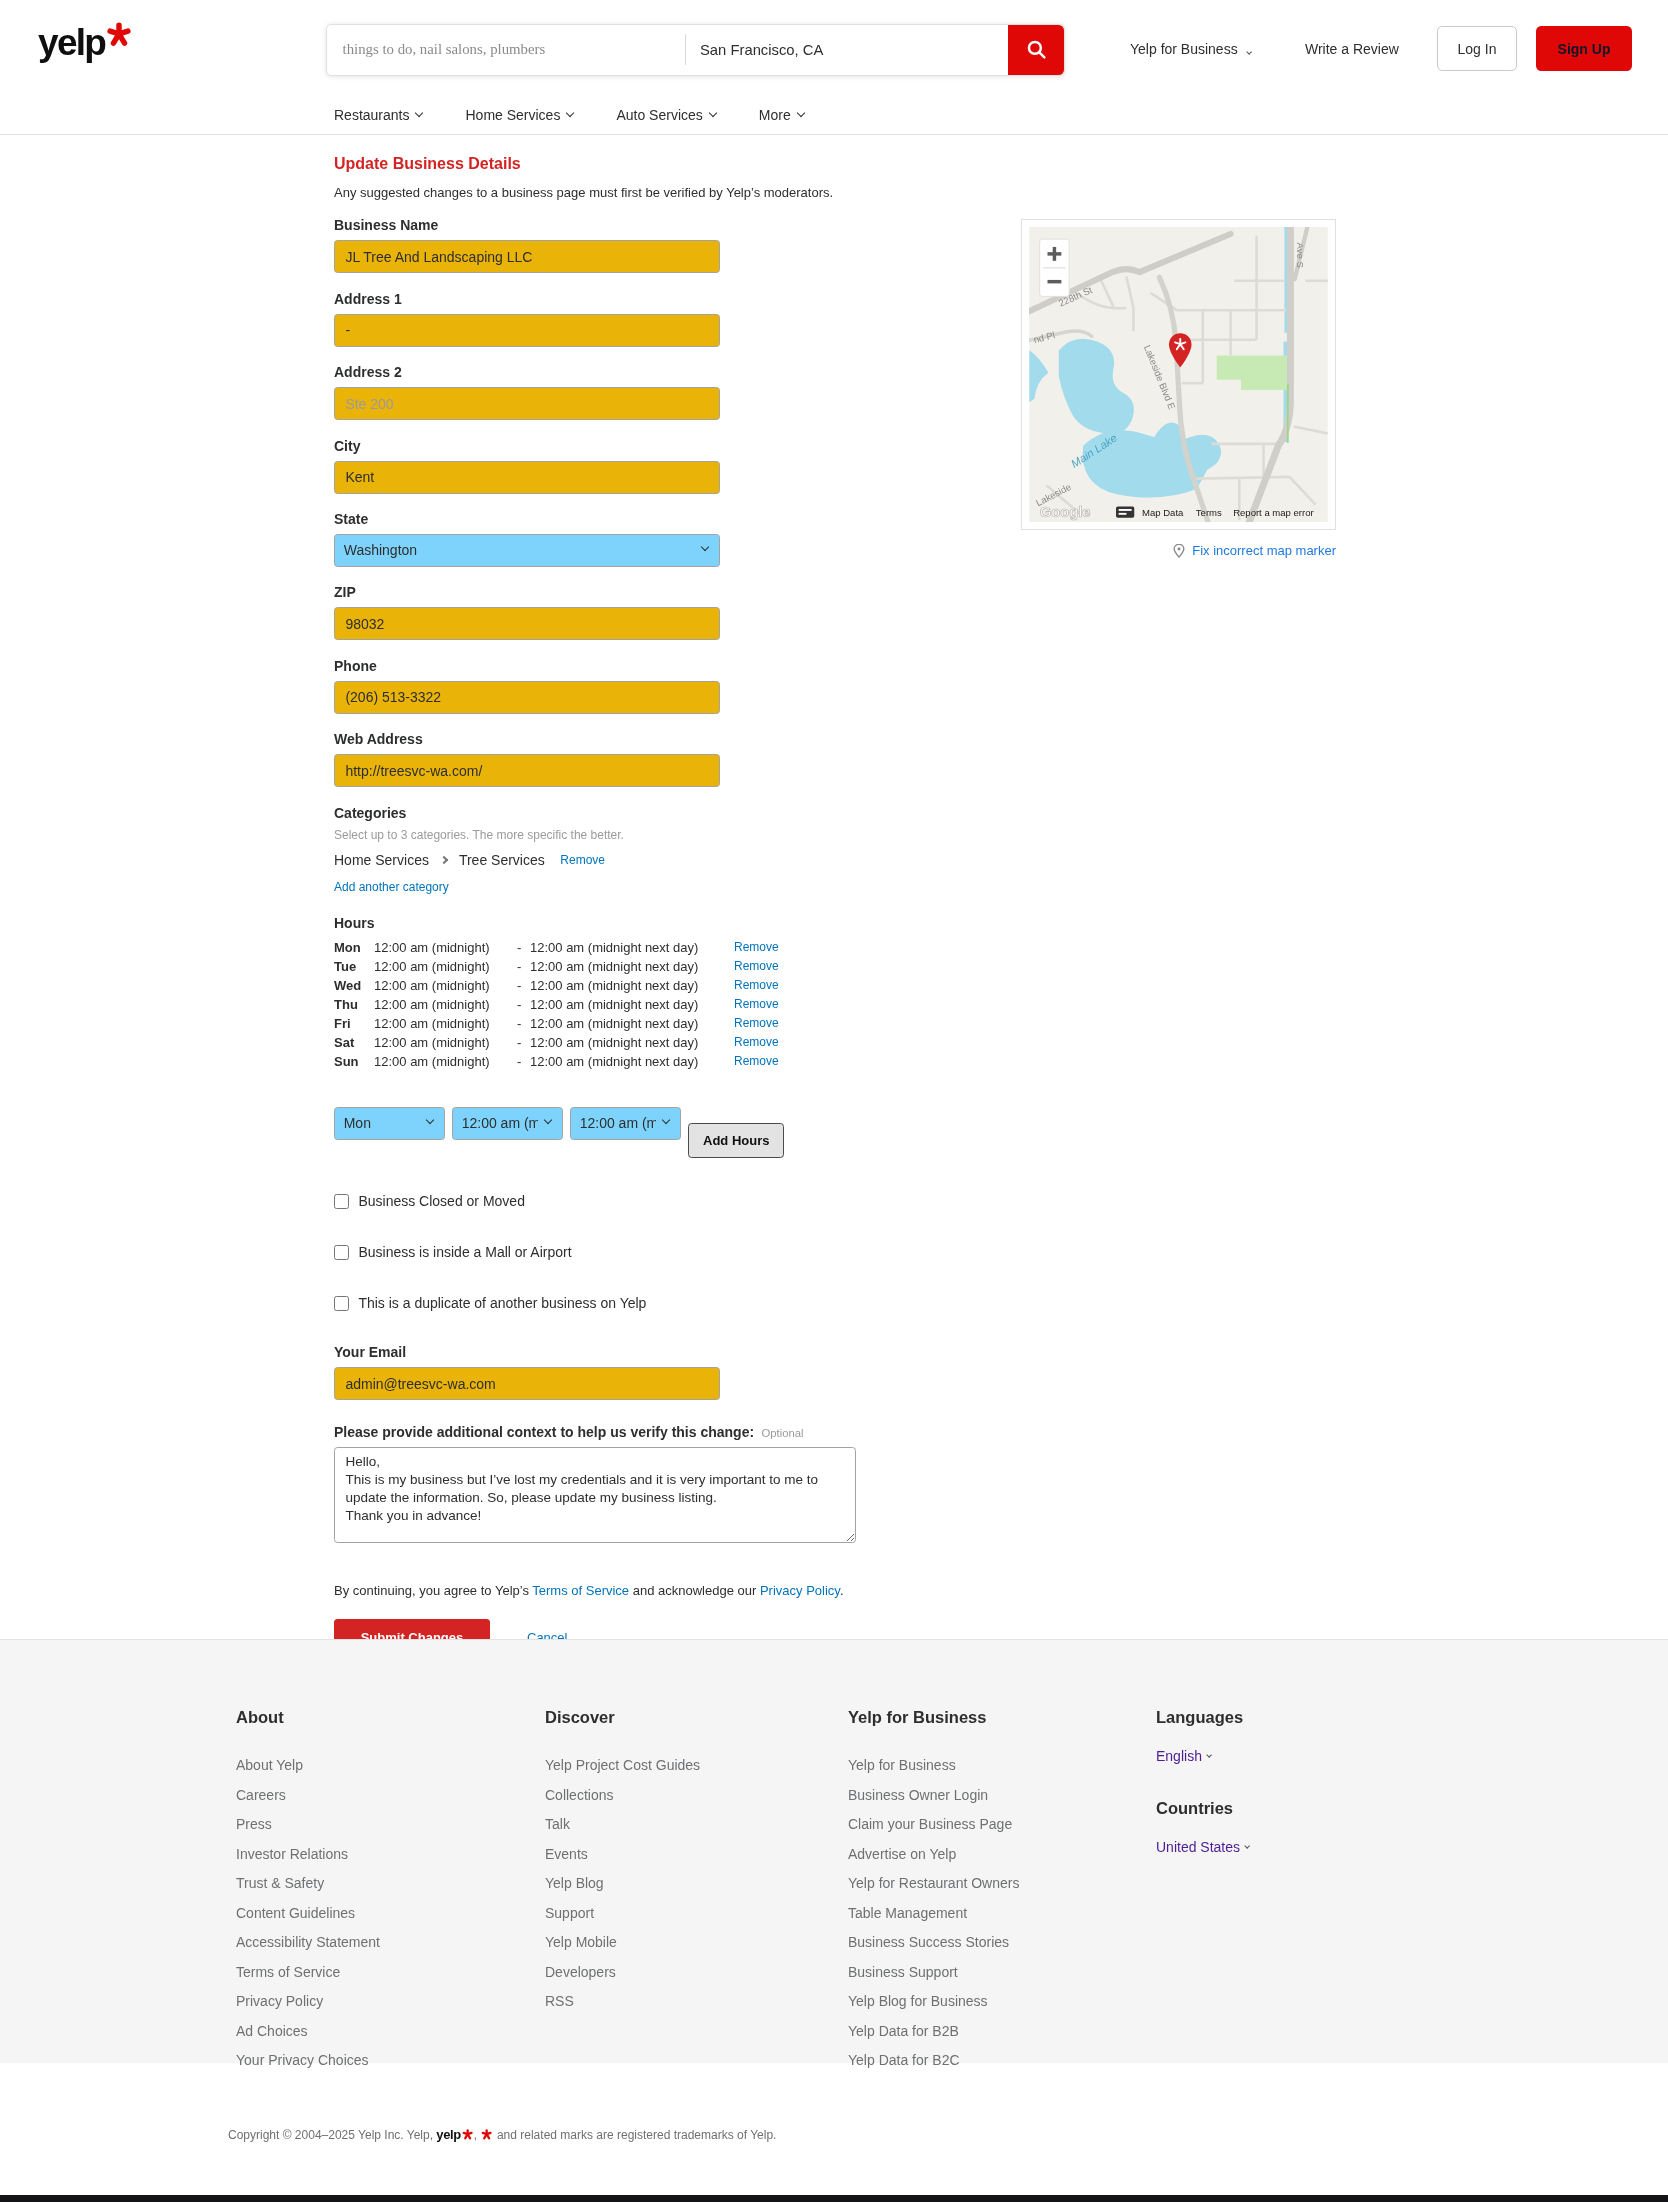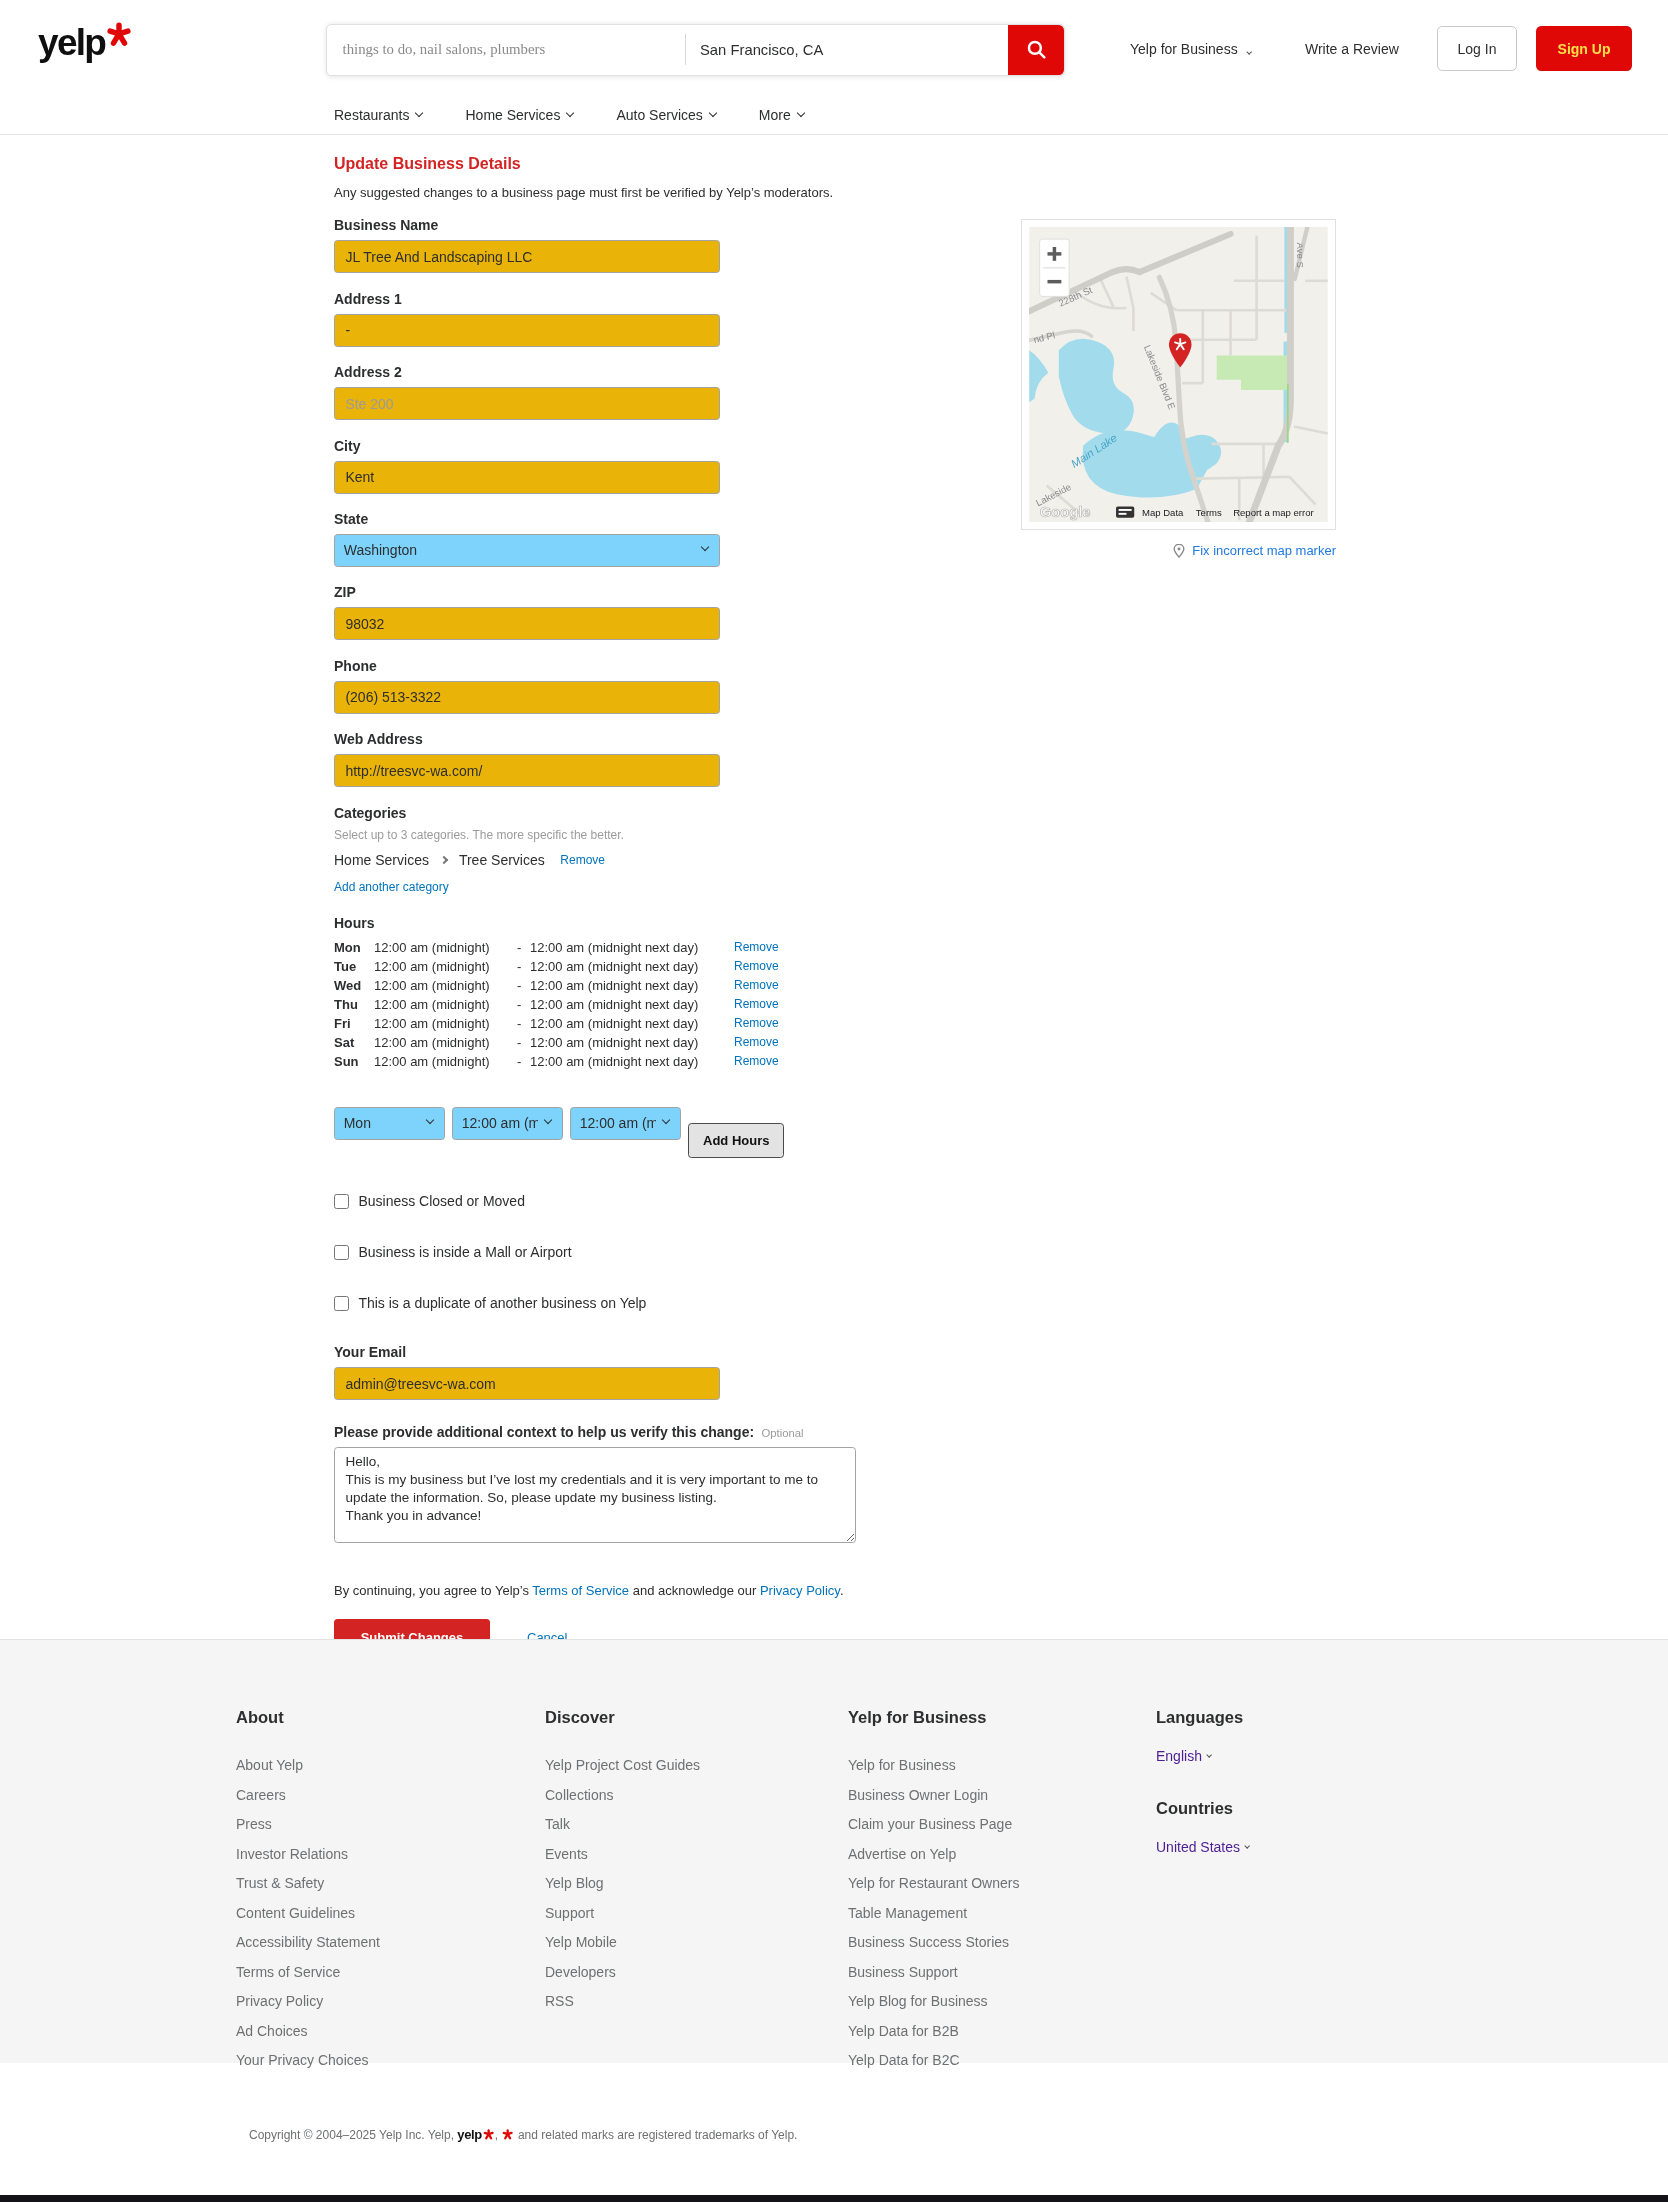--- a/index.html
+++ b/index.html
@@ -24,21 +24,21 @@
   .search-loc { width:322px; height:100%; border:none; outline:none; font-size:14.8px; color:#2d2e2f;
     padding-left:14px; font-family:inherit; }
   .search-btn { width:56px; height:100%; background:#e00707; border:none; border-radius:0 5.2px 5.2px 0;
     display:flex; align-items:center; justify-content:center; cursor:pointer; }
 
   .hdr-link { position:absolute; top:41px; font-size:14px; color:#2d2e2f; cursor:pointer; white-space:nowrap; }
   .btn-login { position:absolute; left:1437px; top:26px; width:80px; height:45px; background:#fff;
     border:0.9px solid #c9c9c9; border-radius:5.2px; font-size:14px; color:#2d2e2f;
     display:flex; align-items:center; justify-content:center; cursor:pointer; font-family:inherit; }
   .btn-signup { position:absolute; left:1536px; top:26px; width:96px; height:45px; background:#e00707;
-    border:none; border-radius:5.2px; font-size:14px; font-weight:bold; color:#fde047;
+    border:none; border-radius:5.2px; font-size:14px; font-weight:bold; color:#0f172a;
     display:flex; align-items:center; justify-content:center; cursor:pointer; font-family:inherit; }
 
   .nav { position:absolute; left:334px; top:107px; display:flex; gap:43px; }
   .nav-item { font-size:14px; color:#2d2e2f; display:flex; align-items:center; cursor:pointer; }
 
   .chev { display:inline-block; width:6px; height:6px; border-right:1.7px solid #2d2e2f;
     border-bottom:1.7px solid #2d2e2f; transform:rotate(45deg); margin-left:7px; margin-top:-3.5px; }
   .chev-sm { width:4.3px; height:4.3px; border-width:1.3px; margin-left:5.2px; margin-top:-1.7px; border-color:#555; }
 
   
@@ -107,21 +107,21 @@
 
   
   .footer { position:absolute; top:1639px; left:0; width:1669px; height:424px; background:#f5f5f5;
     border-top:0.9px solid #e3e3e3;padding-left:31px; }
   .fcol { position:absolute; top:68px; }
   .fcol h4 { font-size:16.5px; font-weight:bold; color:#2d2e2f; }
   .flinks { margin-top:24px; }
   .flink { display:block; font-size:14px; color:#6e7072; line-height:29.5px; text-decoration:none; cursor:pointer; }
   .fsel { display:flex; align-items:center; font-size:14px; color:#4c1d95; cursor:pointer; margin-top:21px; }
   .fcol .sub-h { margin-top:35px; }
-  .copyright { position:absolute; left:249px; top:487px; font-size:12px; color:#6e7072;
+  .copyright { position:absolute; left:228px; top:487px; font-size:12px; color:#6e7072;
     display:flex; align-items:center; white-space:pre; }
   .copyright .mark { font-weight:800; color:#111; font-size:13px; letter-spacing:-0.4px; }
   .burst-sm { width:11.3px; height:11.3px; margin:0 0.9px; }
   .bottom-bar { position:absolute; left:0; top:2195px; width:1669px; height:7px; background:#131318; }
 </style>
 </head>
 <body>
 
 <div class="header">
   <div class="logo">

